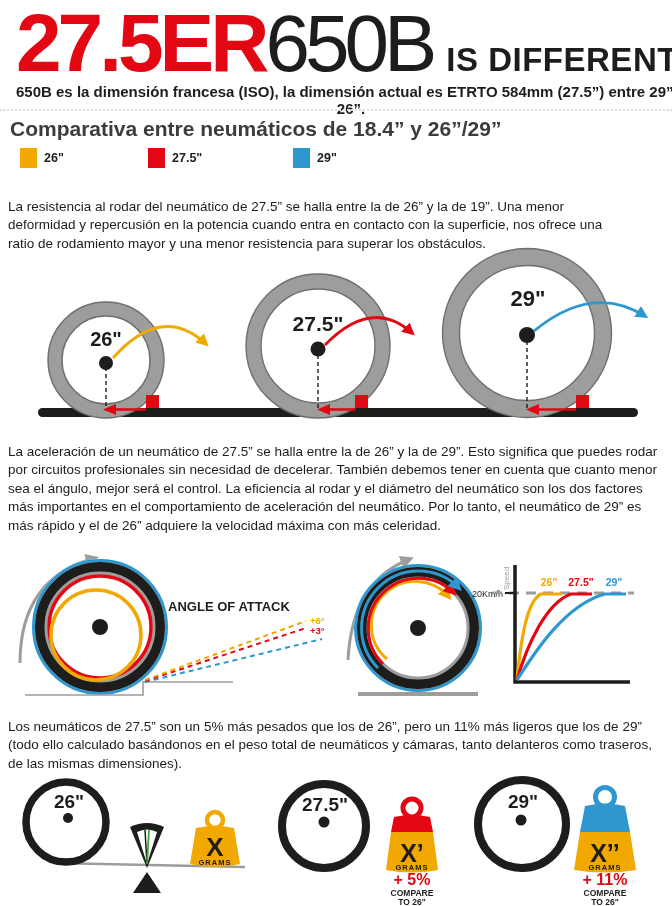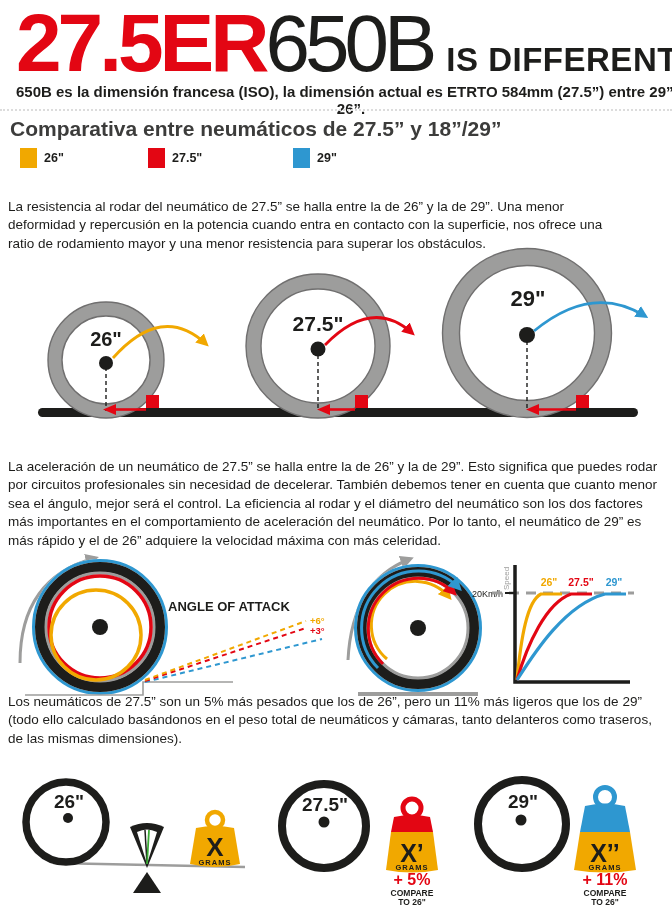--- a/index.html
+++ b/index.html
@@ -17,57 +17,57 @@
   
   .legend{position:absolute;top:148px;left:20px;width:420px;height:24px;}
   .legend .item{position:absolute;top:0;display:flex;align-items:center;}
   .legend .i0{left:0;} .legend .i1{left:128px;} .legend .i2{left:273px;}
   .sw{width:17px;height:20px;margin-right:7px;display:inline-block;}
   .sw-y{background:#f1a800;} .sw-r{background:#e30613;} .sw-b{background:#2e97d0;}
   .legend .lab{font-size:12.5px;font-weight:700;}
   
   .para{position:absolute;left:8px;width:658px;font-size:13.5px;line-height:1.38;color:#1d1d1b;}
   .p1{top:184px;width:615px;}
-  .p2{top:444px;}
-  .p3{top:679px;}
+  .p2{top:429px;}
+  .p3{top:704px;}
   .dg{position:absolute;left:0;}
   .svg1{top:245px;} .svg2{top:553px;} .svg3{top:775px;}
   svg text{font-family:"Liberation Sans",sans-serif;}
 </style>
 </head>
 <body>
 
 <div class="page">
 
   <div class="header">
     <span class="t-red">27.5ER</span>
     <span class="t-black">650B</span>
     <span class="t-suffix">IS DIFFERENT</span>
   </div>
   <div class="subtitle">650B es la dimensión francesa (ISO), la dimensión actual es ETRTO 584mm (27.5”) entre 29” y 26”.</div>
   <div class="divider"></div>
 
-  <div class="heading">Comparativa entre neumáticos de 27.5” y 18”/29”</div>
+  <div class="heading">Comparativa entre neumáticos de 18.4” y 26”/29”</div>
 
   <div class="legend">
     <span class="item i0">
       <span class="sw sw-y"></span>
       <span class="lab">26"</span>
     </span>
     <span class="item i1">
       <span class="sw sw-r"></span>
       <span class="lab">27.5"</span>
     </span>
     <span class="item i2">
       <span class="sw sw-b"></span>
       <span class="lab">29"</span>
     </span>
   </div>
 
-  <p class="para p1">La resistencia al rodar del neumático de 27.5” se halla entre la de 26” y la de 29”. Una menor deformidad y repercusión en la potencia cuando entra en contacto con la superficie, nos ofrece una ratio de rodamiento mayor y una menor resistencia para superar los obstáculos.</p>
+  <p class="para p1">La resistencia al rodar del neumático de 27.5” se halla entre la de 26” y la de 19”. Una menor deformidad y repercusión en la potencia cuando entra en contacto con la superficie, nos ofrece una ratio de rodamiento mayor y una menor resistencia para superar los obstáculos.</p>
 
   <svg class="dg svg1" width="672" height="195" viewBox="0 0 672 195">
     <defs>
       <marker id="m1y" viewBox="0 0 10 10" refX="7" refY="5" markerWidth="4.5" markerHeight="4.5" orient="auto">
           <path d="M0 0 L10 5 L0 10 Z" fill="#F1A800"></path>
         </marker>
       <marker id="m1r" viewBox="0 0 10 10" refX="7" refY="5" markerWidth="4.5" markerHeight="4.5" orient="auto">
           <path d="M0 0 L10 5 L0 10 Z" fill="#E30613"></path>
         </marker>
       <marker id="m1b" viewBox="0 0 10 10" refX="7" refY="5" markerWidth="4.5" markerHeight="4.5" orient="auto">

